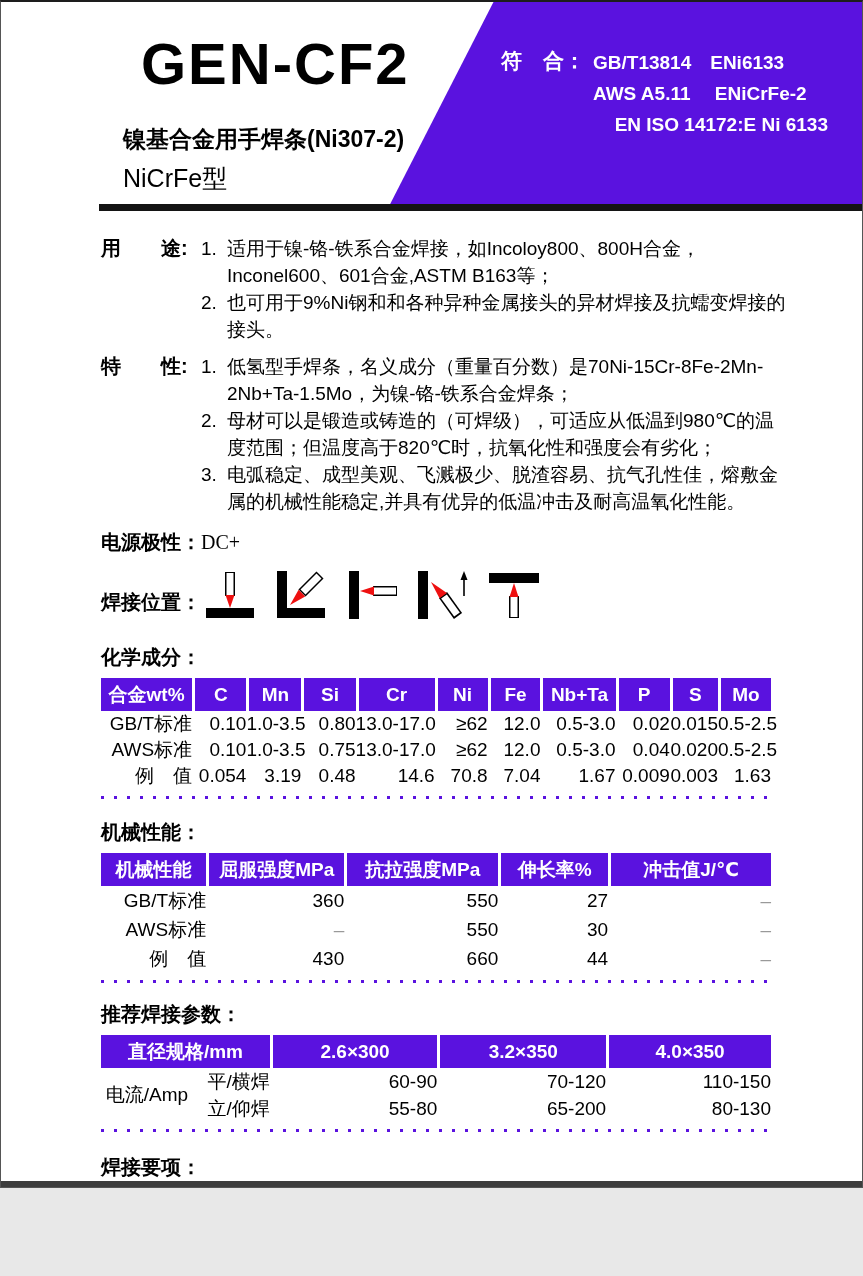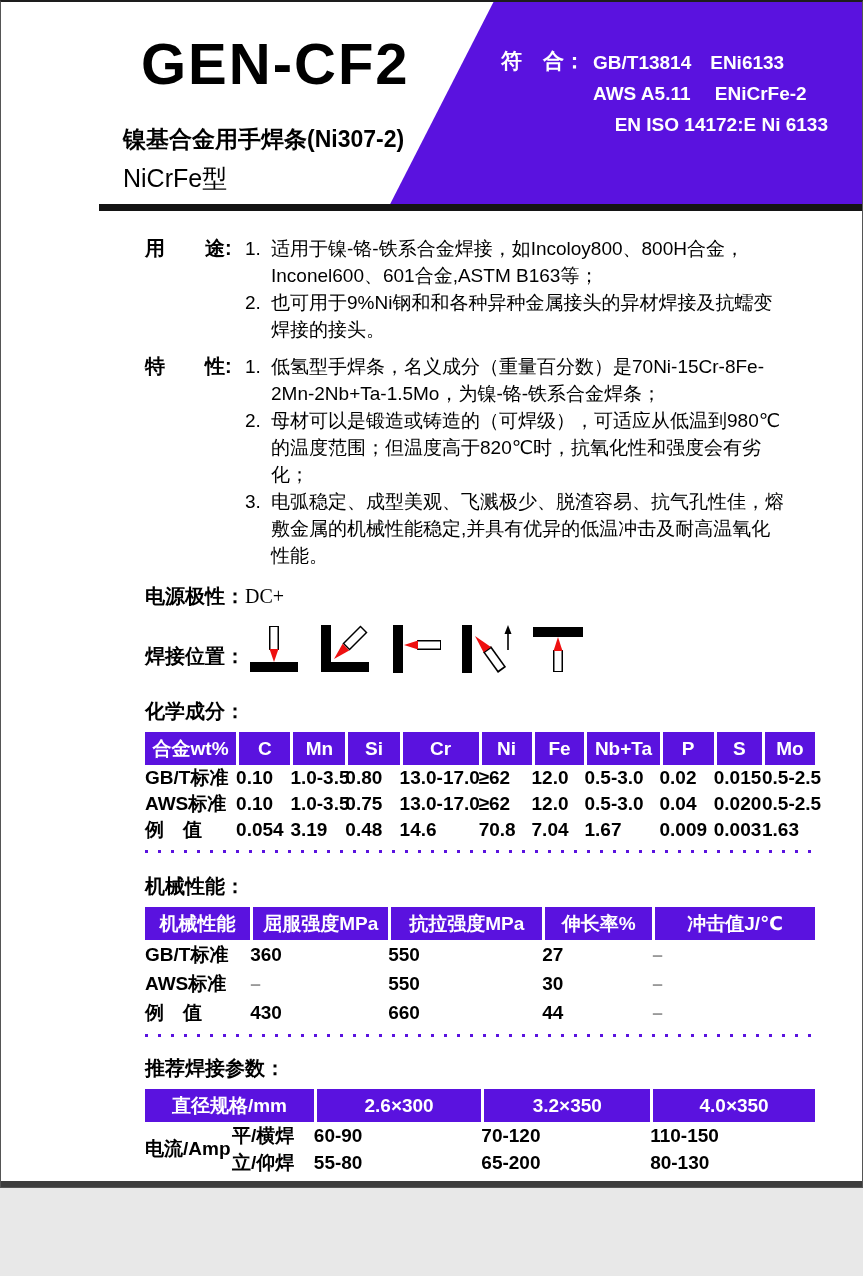--- a/index.html
+++ b/index.html
@@ -25,21 +25,21 @@
   .title{position:absolute;left:140px;top:28px;font-size:58px;font-weight:bold;letter-spacing:2px;}
   .subtitle{position:absolute;left:122px;top:122px;font-size:23px;font-weight:bold;}
   .type-label{position:absolute;left:122px;top:160px;font-size:25px;font-weight:normal;}
   .compliance{position:absolute;left:500px;top:45px;display:flex;gap:8px;color:#fff;font-weight:bold;}
   .compliance-label{font-size:21px;white-space:nowrap;}
   .compliance-lines{width:235px;font-size:19px;line-height:31px;}
   .cl-line{white-space:nowrap;}
   .cl-right{text-align:right;}
   .rule{margin-left:98px;height:7px;background:var(--rule);}
   
-  .content{padding:0 75px 0 100px;margin-left:44px;}
+  .content{padding:0 75px 0 100px;}
   .labeled{display:flex;}
   .side-label{width:100px;flex:none;font-weight:bold;font-size:20px;line-height:27px;white-space:nowrap;}
   .items{flex:1;font-size:19px;line-height:27px;}
   .item{display:flex;}
   .item-num{width:26px;flex:none;}
   .item-text{flex:1;}
   .sec-usage{margin-top:24px;}
   .sec-features{margin-top:10px;}
   .sec-polarity{margin-top:14px;display:flex;font-family:Liberation Serif, serif;}
   .polarity-value{font-size:20px;line-height:27px;}
@@ -50,21 +50,21 @@
   .tbl-section{margin-top:14px;}
   .sec-mech{margin-top:20px;}
   .sec-params{margin-top:18px;}
   .tbl-title{font-weight:bold;font-size:20px;margin:0 0 7px 0;}
   table{width:670px;border-collapse:separate;border-spacing:0;table-layout:fixed;}
   th{
     background:var(--accent);color:#fff;font-weight:bold;font-size:19px;height:33px;
     border-left:3px solid #fff;padding:0;text-align:center;
   }
   th:first-child{border-left:none;}
-  td{text-align:left;font-size:19px;height:26px;padding:0;white-space:nowrap;font-weight:bold;}
+  td{text-align:right;font-size:19px;height:26px;padding:0;white-space:nowrap;}
   .dash{color:var(--dash);}
   .dotted{
     width:670px;height:3px;margin-top:7px;
     background:repeating-linear-gradient(90deg,var(--accent) 0 3px,transparent 3px 13px);
   }
   
   .sec-notes{margin-top:22px;}
   .notes-title{font-weight:bold;font-size:20px;}
   .notes-item{font-size:13px;margin-top:8px;text-align:right;}
   .company{

